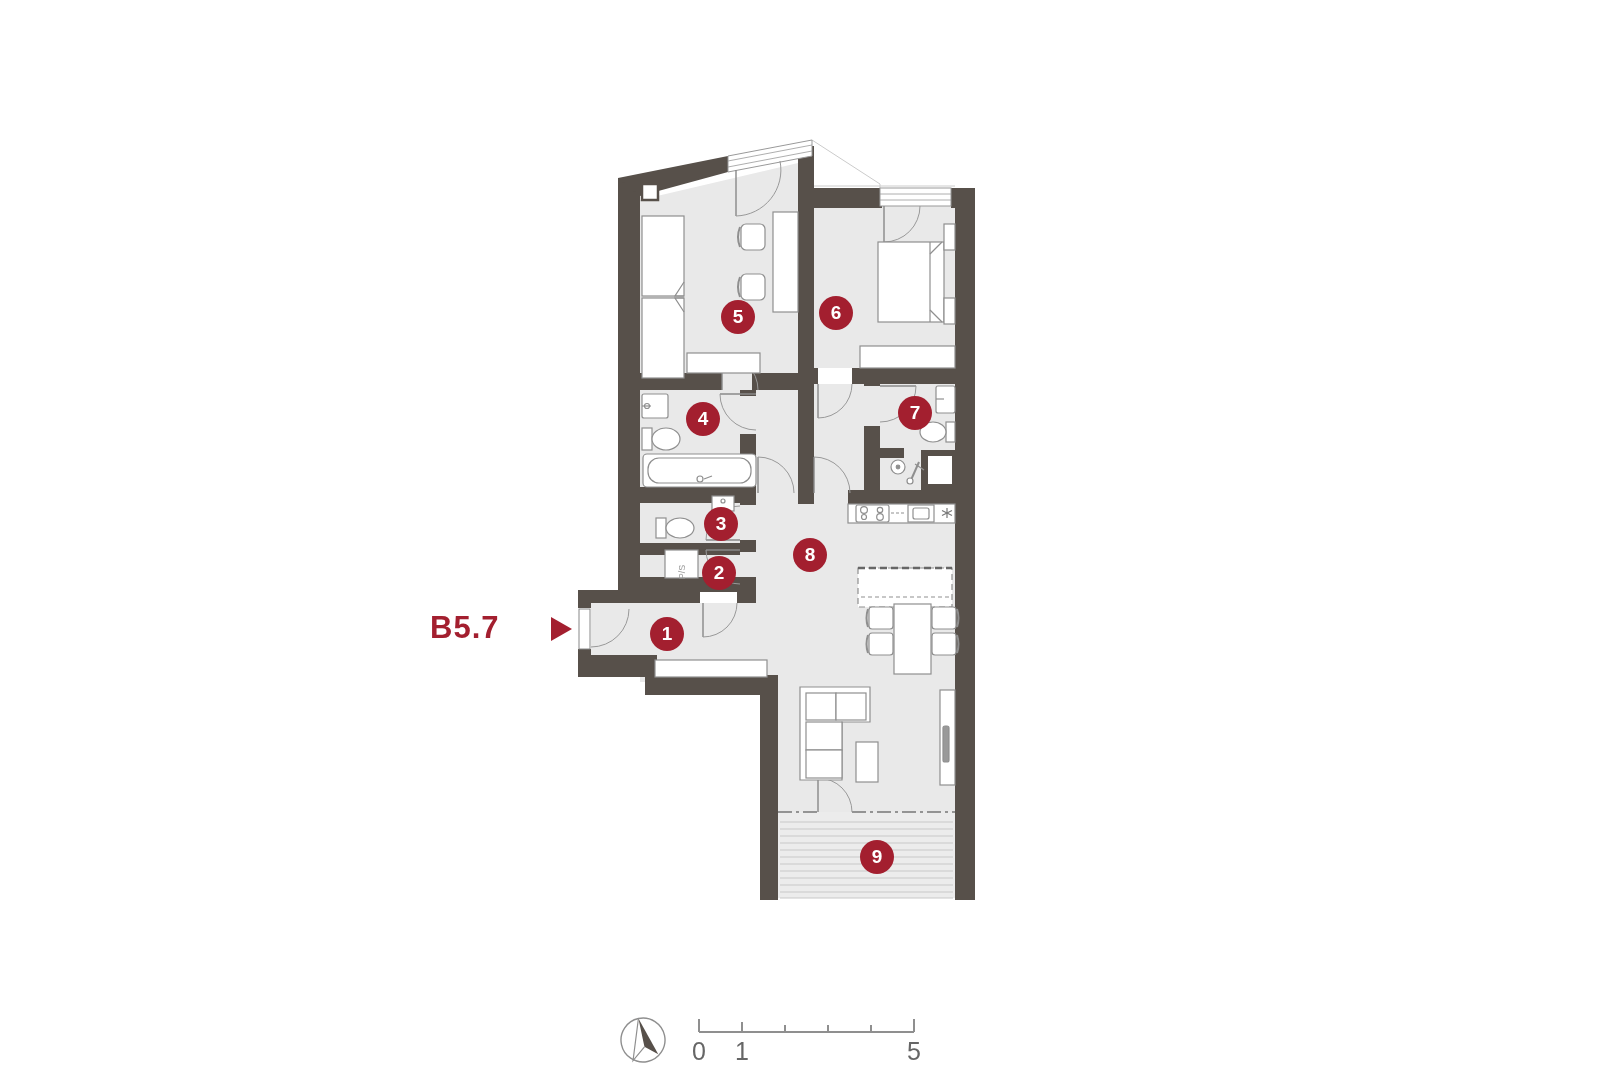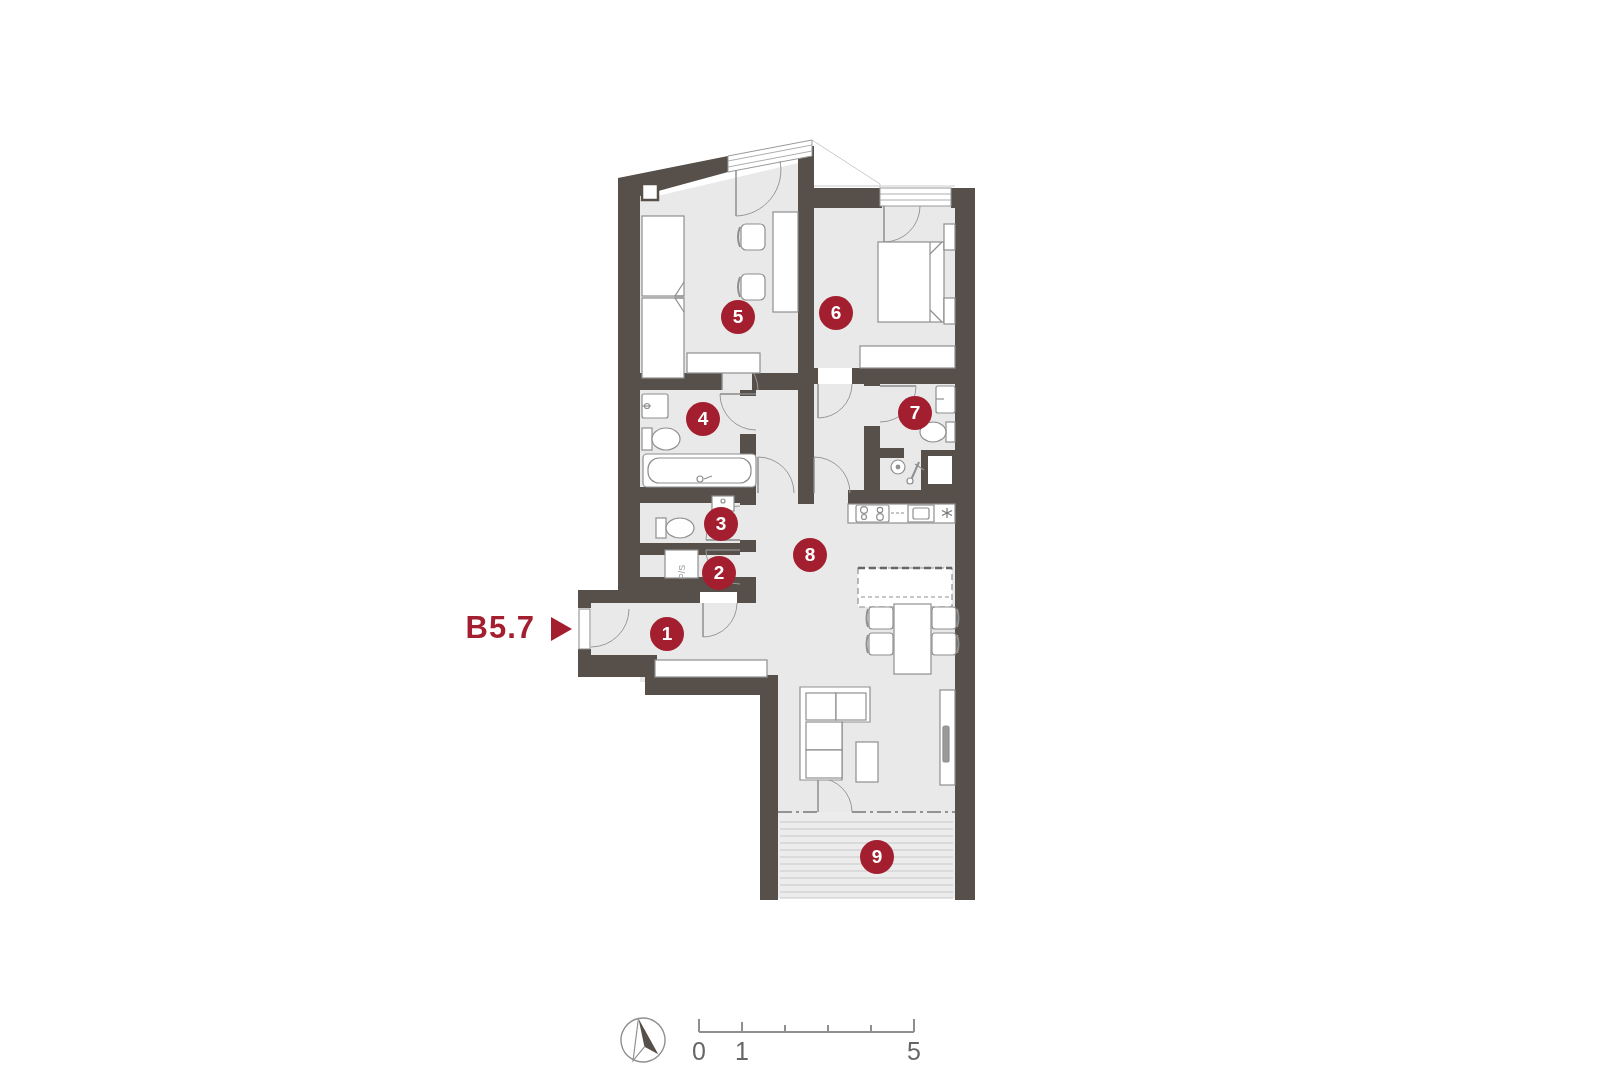--- a/index.html
+++ b/index.html
@@ -1,21 +1,21 @@
 <!DOCTYPE html>
 <html><head>
 <meta charset="utf-8">
 <style>
   html,body{margin:0;padding:0;background:#ffffff;}
   #stage{position:relative;width:1613px;height:1080px;background:#ffffff;overflow:hidden;
          font-family:"Liberation Sans", sans-serif;}
   #plan-svg{position:absolute;left:0;top:0;}
   .badge{position:absolute;width:34px;height:34px;border-radius:50%;background:#A31F2F;
          color:#ffffff;font-size:19px;font-weight:bold;line-height:34px;text-align:center;}
-  #unit-label{position:absolute;left:430px;top:610px;width:105px;text-align:right;
+  #unit-label{position:absolute;left:430px;top:610px;width:105px;
               color:#A31F2F;font-size:31px;font-weight:bold;letter-spacing:1px;}
   #unit-arrow{position:absolute;left:551px;top:617px;width:0;height:0;
               border-left:21px solid #A31F2F;border-top:12px solid transparent;
               border-bottom:12px solid transparent;}
 </style>
 </head>
 <body>
 
 <div id="stage">
 

